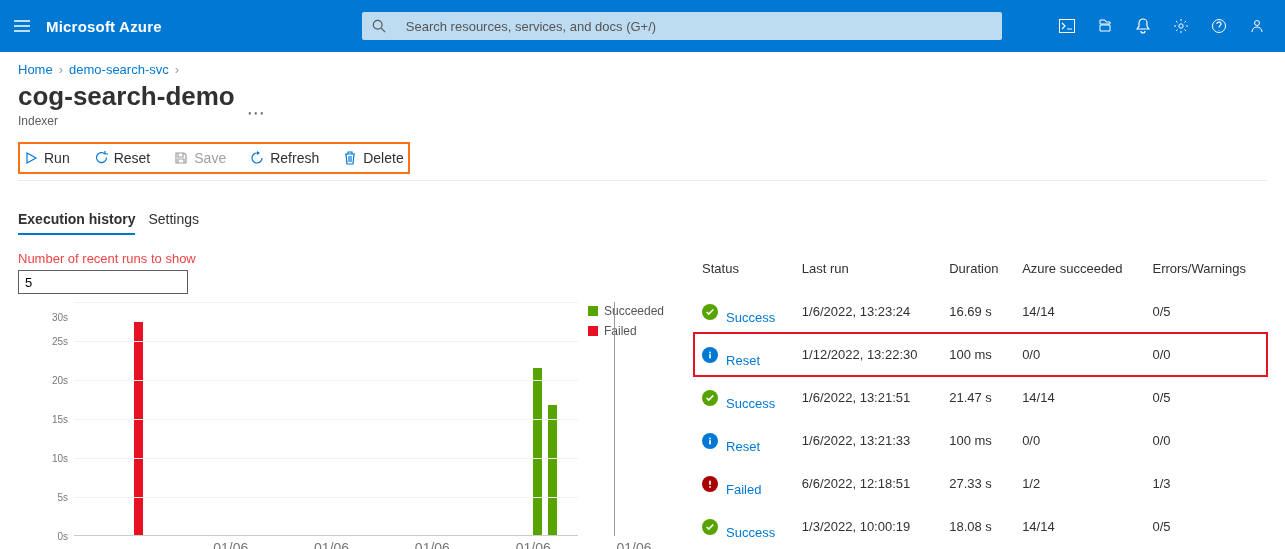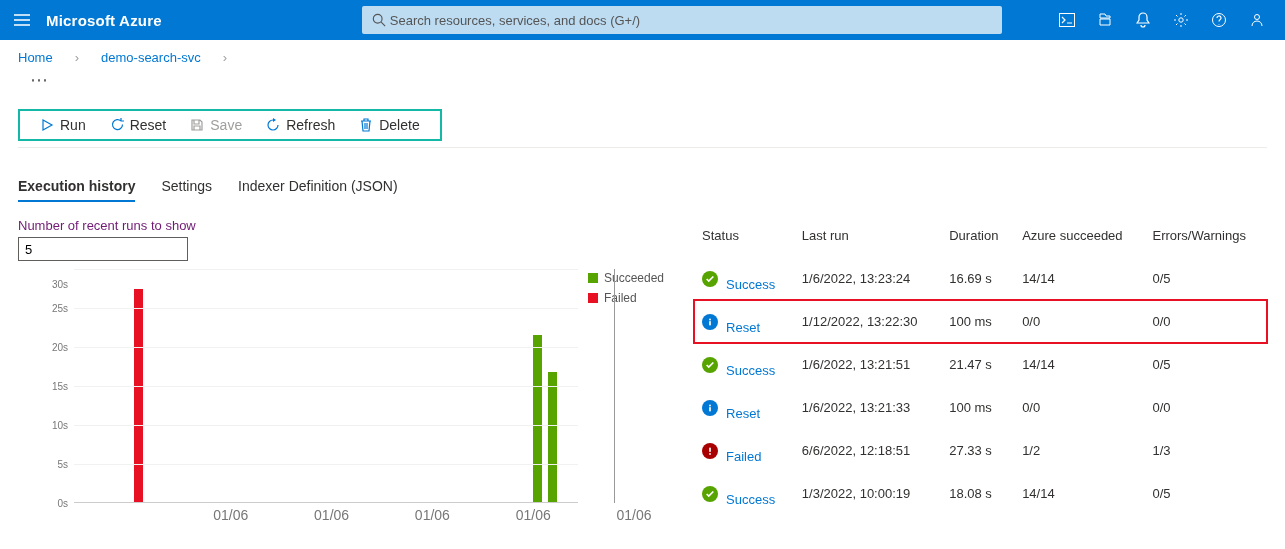--- a/index.html
+++ b/index.html
@@ -1,58 +1,58 @@
 <!DOCTYPE html>
 <html><head>
 <meta charset="utf-8">
 <style>
   * { box-sizing: border-box; margin: 0; padding: 0; font-family: "Segoe UI", Arial, sans-serif; }
   body { background: #fff; color: #323130; font-size: 13px; width: 1285px; }
   
-  .topbar { background: #0078d4; height: 40px; display: flex; align-items: center; padding: 0 12px; color: #fff; }
+  .topbar { background: #0078d4; height: 52px; display: flex; align-items: center; padding: 0 12px; color: #fff; }
   .hamburger { width: 20px; height: 40px; display: flex; align-items: center; justify-content: center; cursor: pointer; margin-right: 14px; }
   .brand { font-size: 15px; font-weight: 600; letter-spacing: .2px; }
   .search-wrap { margin-left: 200px; flex: 0 0 640px; }
   .search { display: flex; align-items: center; background: #bddcf2; border-radius: 2px; height: 28px; padding: 0 10px; }
   .search input { flex: 1; background: transparent; border: none; outline: none; font-size: 13px; color: #323130; }
   .search input::placeholder { color: #555; }
   .top-icons { margin-left: auto; display: flex; gap: 6px; }
   .top-icons .ticon { width: 32px; height: 40px; display: flex; align-items: center; justify-content: center; cursor: pointer; }
   svg { display: block; }
 
   
   .page { padding: 10px 18px 0 18px; }
-  .crumbs { font-size: 13px; color: #605e5c; display: flex; align-items: center; gap: 22px; margin-bottom: 4px; }
+  .crumbs { font-size: 13px; color: #605e5c; display: flex; align-items: center; gap: 6px; margin-bottom: 4px; }
   .crumbs a { color: #0078d4; text-decoration: none; }
   .crumbs .sep { color: #a19f9d; }
   .title-row { display: flex; align-items: flex-end; gap: 12px; }
   h1.title { font-size: 26px; font-weight: 600; color: #323130; }
   .subtitle { font-size: 12px; color: #605e5c; margin-top: 2px; }
   .ellipsis { font-size: 18px; color: #605e5c; padding-bottom: 4px; }
 
   
-  .toolbar-outline { border: 2px solid #14b8a6; margin-top: 14px; display: inline-block; padding: 4px 16px; }
+  .toolbar-outline { border: 2px solid #f97316; margin-top: 14px; display: inline-block; padding: 4px 0; }
   .toolbar { display: flex; align-items: center; gap: 16px; }
   .tbtn { display: flex; align-items: center; gap: 6px; font-size: 14px; color: #323130; cursor: pointer; padding: 2px 4px; }
   .tbtn.disabled { color: #a19f9d; cursor: default; }
   .tbtn svg { color: #0078d4; }
   .tbtn.disabled svg { color: #a19f9d; }
   .toolbar-rule { border: none; border-top: 1px solid #edebea; margin-top: 6px; }
 
   
-  .tabs { display: flex; gap: 26px; margin-top: 30px; border-bottom: 0; }
+  .tabs { display: flex; gap: 13px; margin-top: 30px; border-bottom: 0; }
   .tab { font-size: 14px; color: #323130; padding-bottom: 6px; cursor: pointer; }
   .tab.active { font-weight: 600; border-bottom: 2px solid #0078d4; color: #323130; }
 
   
   .content { display: flex; gap: 30px; margin-top: 16px; align-items: flex-start; }
   .left { flex: 0 0 640px; }
   .right { flex: 1; }
 
-  .runs-label { font-size: 13px; color: #701a75; margin-bottom: 4px; }
+  .runs-label { font-size: 13px; color: #ef4444; margin-bottom: 4px; }
   .runs-input { width: 170px; height: 24px; border: 1px solid #605e5c; padding: 0 6px; font-size: 13px; }
 
   
   .chart-wrap { display: flex; margin-top: 8px; }
   .chart { position: relative; width: 560px; height: 254px; }
   .yaxis-label { position: absolute; right: calc(100% - 50px); transform: translateY(-50%); font-size: 10px; color: #777; }
   .gridline { position: absolute; left: 56px; right: 0; border-top: 1px solid #f1f1f1; }
   .plot { position: absolute; left: 56px; right: 0; top: 0; bottom: 20px; border-bottom: 1px solid #ccc; }
   .bar { position: absolute; bottom: 0; width: 9px; }
   .bar.green { background: #57a300; }
@@ -86,21 +86,21 @@
         <path d="M0 1h16M0 6h16M0 11h16" stroke="#fff" stroke-width="1.5"></path>
       </svg>
   </div>
   <div class="brand">Microsoft Azure</div>
   <div class="search-wrap">
     <div class="search">
       <svg width="14" height="14" viewBox="0 0 16 16">
           <circle cx="6.5" cy="6.5" r="5" fill="none" stroke="#555" stroke-width="1.3"></circle>
           <line x1="10.5" y1="10.5" x2="15" y2="15" stroke="#555" stroke-width="1.3"></line>
         </svg>
-      <input type="text" style="margin-left: 4px;" placeholder="Search resources, services, and docs (G+/)">
+      <input type="text" style="margin-left: 20px;" placeholder="Search resources, services, and docs (G+/)">
     </div>
   </div>
   <div class="top-icons">
     <div class="ticon">
         <svg width="16" height="14" viewBox="0 0 16 14">
           <rect x="0.5" y="0.5" width="15" height="13" fill="none" stroke="#fff"></rect>
           <path d="M3 4l3 3-3 3M8 10h5" stroke="#fff" fill="none" stroke-width="1.2"></path>
         </svg>
       </div>
     <div class="ticon">
@@ -138,20 +138,22 @@
   
   <div class="crumbs">
     <a href="#">Home</a>
     <span class="sep">›</span>
     <a href="#">demo-search-svc</a>
     <span class="sep">›</span>
   </div>
 
   <div class="title-row">
     <div>
+      <h1 class="title">cog-search-demo</h1>
+      <div class="subtitle">Indexer</div>
     </div>
     <div class="ellipsis">⋯</div>
   </div>
 
   
   <div class="toolbar-outline">
     <div class="toolbar">
       <div class="tbtn">
         <svg width="14" height="14" viewBox="0 0 14 14">
             <path d="M3 2v10l9-5z" fill="none" stroke="currentColor" stroke-width="1.2"></path>
@@ -184,21 +186,20 @@
         <span>Delete</span>
       </div>
     </div>
   </div>
   <hr class="toolbar-rule">
 
   
   <div class="tabs">
     <div class="tab active">Execution history</div>
     <div class="tab">Settings</div>
-    <div class="tab">Indexer Definition (JSON)</div>
   </div>
 
   
   <div class="content">
     <div class="left">
       <div class="runs-label">Number of recent runs to show</div>
       <input class="runs-input" type="text" value="5" style="">
 
       <div class="chart-wrap">
         <div class="chart" id="chart">

